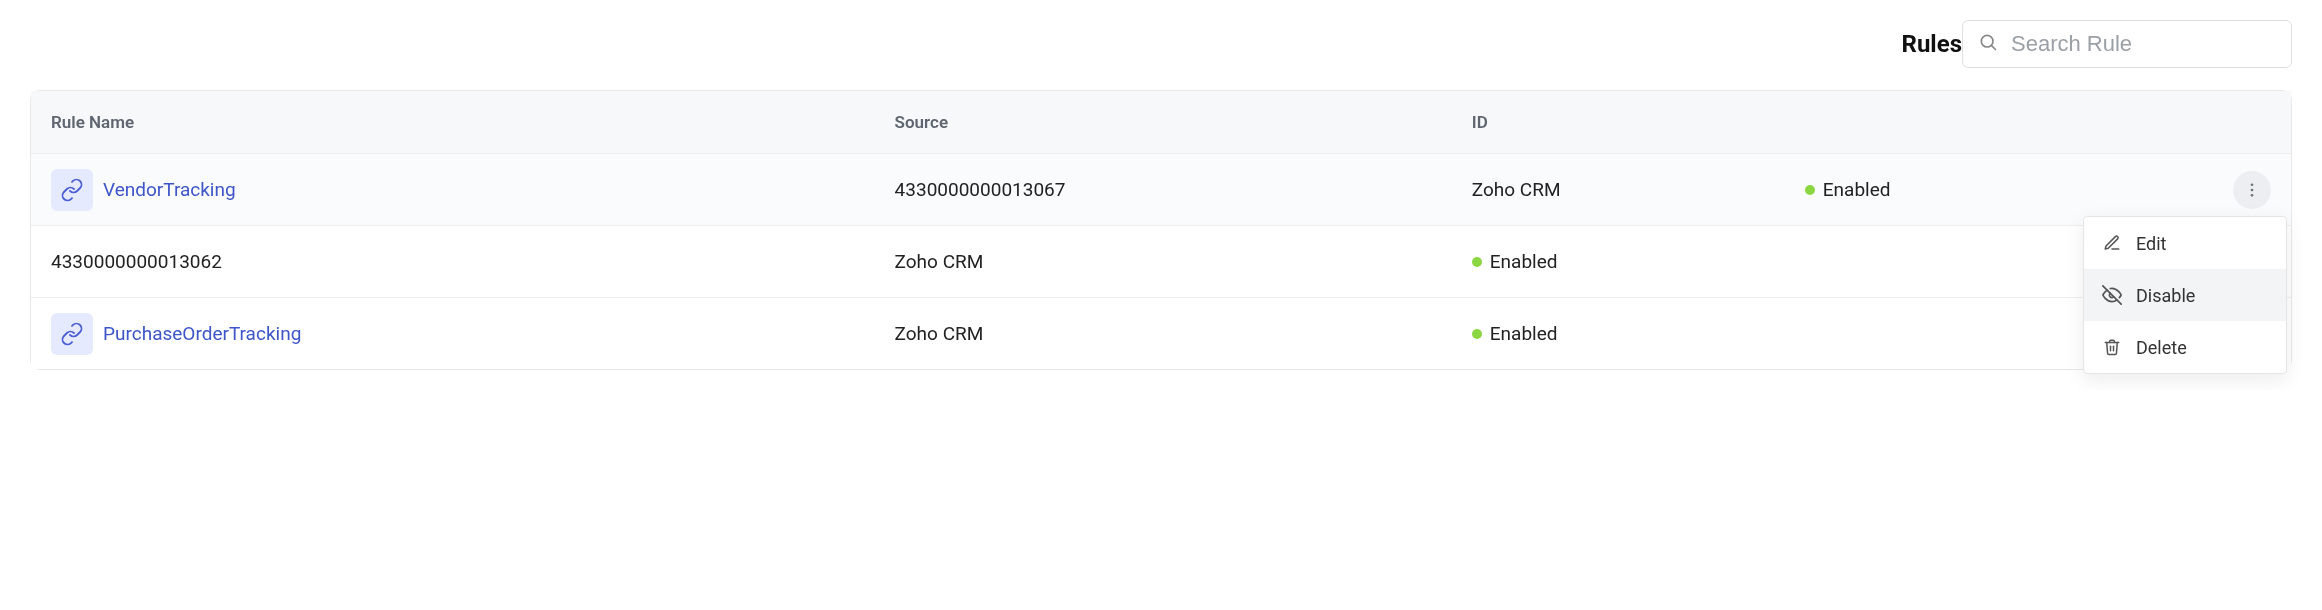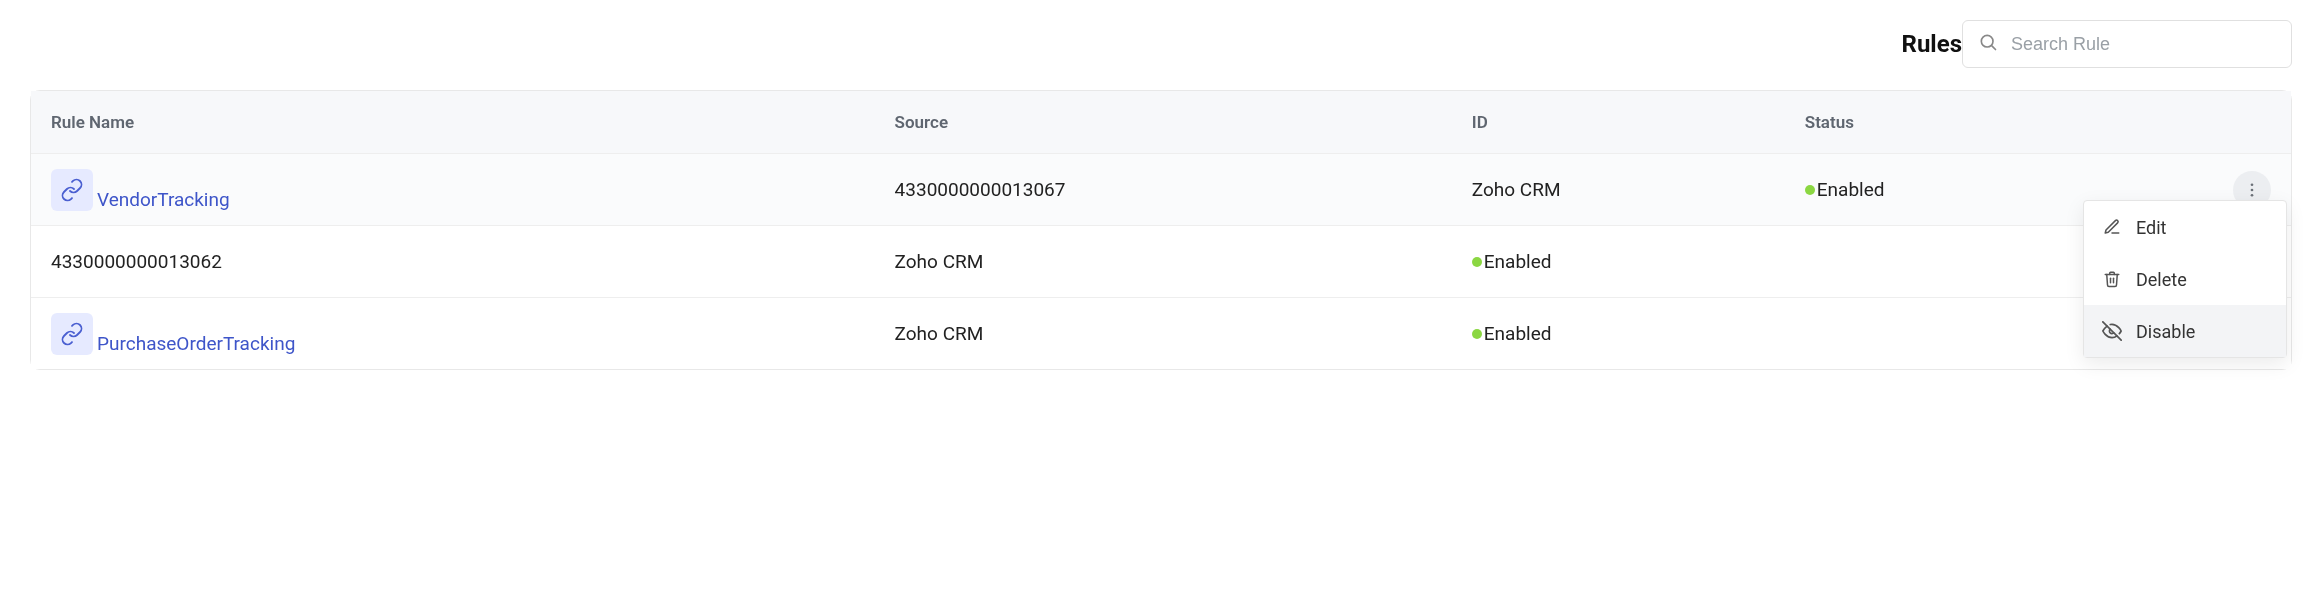--- a/index.html
+++ b/index.html
@@ -33,21 +33,21 @@
     transform: translateY(-50%);
     color: #888;
     pointer-events: none;
   }
   .search-input {
     width: 100%;
     height: 48px;
     border: 1px solid #e0e0e0;
     border-radius: 6px;
     padding: 0 9px 0 48px;
-    font-size: 18px;
+    font-size: 22px;
     color: #333;
     outline: none;
   }
   .search-input::placeholder { color: #9aa0a6; }
   .table {
     border: 1px solid #e8e8e8;
     border-radius: 10px;
     overflow: visible;
     position: relative;
   }
@@ -68,42 +68,42 @@
     font-size: 17px;
   }
   .row.body-row {
     height: 72px;
     font-size: 19px;
     background: #fff;
   }
   .row.body-row.active { background: #fafbfc; }
   .name-cell {
     display: flex;
-    align-items: flex-end;
-    gap: 4px;
+    align-items: center;
+    gap: 10px;
   }
   .rule-icon {
     width: 42px;
     height: 42px;
     border-radius: 6px;
     background: #e6eaff;
     display: flex;
     align-items: center;
     justify-content: center;
     color: #4a5fd1;
     flex-shrink: 0;
   }
   .rule-link {
     color: #3e55c9;
     cursor: pointer;
   }
   .status-cell {
     display: flex;
     align-items: center;
-    gap: 2px;
+    gap: 8px;
   }
   .status-dot {
     width: 10px;
     height: 10px;
     border-radius: 50%;
     background: #8bd742;
     display: inline-block;
   }
   .actions-cell {
     display: flex;
@@ -115,21 +115,21 @@
     border-radius: 50%;
     background: #eceef1;
     display: flex;
     align-items: center;
     justify-content: center;
     color: #6b7178;
     cursor: pointer;
   }
   .menu {
     position: absolute;
-    top: 46px;
+    top: 62px;
     right: 4px;
     width: 204px;
     background: #fff;
     border: 1px solid #e5e5e5;
     border-radius: 4px;
     box-shadow: 0 6px 20px rgba(0,0,0,0.08);
     z-index: 10;
   }
   .menu-item {
     display: flex;
@@ -158,21 +158,20 @@
     </span>
     <input class="search-input" type="text" placeholder="Search Rule" style="">
   </div>
 </div>
 
 <div class="table">
   <div class="row header-row">
     <div>Rule Name</div>
     <div>Source</div>
     <div>ID</div>
-    <div>Status</div>
     <div></div>
   </div>
   <div id="rows-mount">
       <div class="row body-row active">
         <div class="name-cell">
           <span class="rule-icon">
             <svg width="24" height="24" viewBox="0 0 24 24" fill="none" stroke="currentColor" stroke-width="1.8" stroke-linecap="round" stroke-linejoin="round">
               <path d="M10 13a5 5 0 0 0 7.07 0l3-3a5 5 0 0 0-7.07-7.07l-1 1"></path>
               <path d="M14 11a5 5 0 0 0-7.07 0l-3 3a5 5 0 0 0 7.07 7.07l1-1"></path>
             </svg>
@@ -197,43 +196,43 @@
         <div class="menu">
           <div class="menu-item">
             <span class="mi-icon">
               <svg width="18" height="18" viewBox="0 0 24 24" fill="none" stroke="currentColor" stroke-width="2" stroke-linecap="round" stroke-linejoin="round">
                 <path d="M12 20h9"></path>
                 <path d="M16.5 3.5a2.12 2.12 0 0 1 3 3L7 19l-4 1 1-4Z"></path>
               </svg>
             </span>
             <span>Edit</span>
           </div>
+          <div class="menu-item hover">
+            <span class="mi-icon">
+              <svg width="20" height="20" viewBox="0 0 24 24" fill="none" stroke="currentColor" stroke-width="2" stroke-linecap="round" stroke-linejoin="round">
+                <path d="M17.94 17.94A10.07 10.07 0 0 1 12 20c-7 0-11-8-11-8a18.45 18.45 0 0 1 5.06-5.94"></path>
+                <path d="M1 1l22 22"></path>
+                <path d="M9.9 4.24A9.12 9.12 0 0 1 12 4c7 0 11 8 11 8a18.5 18.5 0 0 1-2.16 3.19"></path>
+                <path d="M14.12 14.12A3 3 0 1 1 9.88 9.88"></path>
+              </svg>
+            </span>
+            <span>Disable</span>
+          </div>
           <div class="menu-item">
             <span class="mi-icon">
               <svg width="18" height="18" viewBox="0 0 24 24" fill="none" stroke="currentColor" stroke-width="2" stroke-linecap="round" stroke-linejoin="round">
                 <polyline points="3 6 5 6 21 6"></polyline>
                 <path d="M19 6l-1 14a2 2 0 0 1-2 2H8a2 2 0 0 1-2-2L5 6"></path>
                 <path d="M10 11v6"></path>
                 <path d="M14 11v6"></path>
                 <path d="M9 6V4a1 1 0 0 1 1-1h4a1 1 0 0 1 1 1v2"></path>
               </svg>
             </span>
             <span>Delete</span>
           </div>
-          <div class="menu-item hover">
-            <span class="mi-icon">
-              <svg width="20" height="20" viewBox="0 0 24 24" fill="none" stroke="currentColor" stroke-width="2" stroke-linecap="round" stroke-linejoin="round">
-                <path d="M17.94 17.94A10.07 10.07 0 0 1 12 20c-7 0-11-8-11-8a18.45 18.45 0 0 1 5.06-5.94"></path>
-                <path d="M1 1l22 22"></path>
-                <path d="M9.9 4.24A9.12 9.12 0 0 1 12 4c7 0 11 8 11 8a18.5 18.5 0 0 1-2.16 3.19"></path>
-                <path d="M14.12 14.12A3 3 0 1 1 9.88 9.88"></path>
-              </svg>
-            </span>
-            <span>Disable</span>
-          </div>
         </div>
       </div>
       <div class="row body-row">
         <div>4330000000013062</div>
         <div>Zoho CRM</div>
         <div class="status-cell">
           <span class="status-dot"></span>
           <span>Enabled</span>
         </div>
         <div class="actions-cell"></div>

